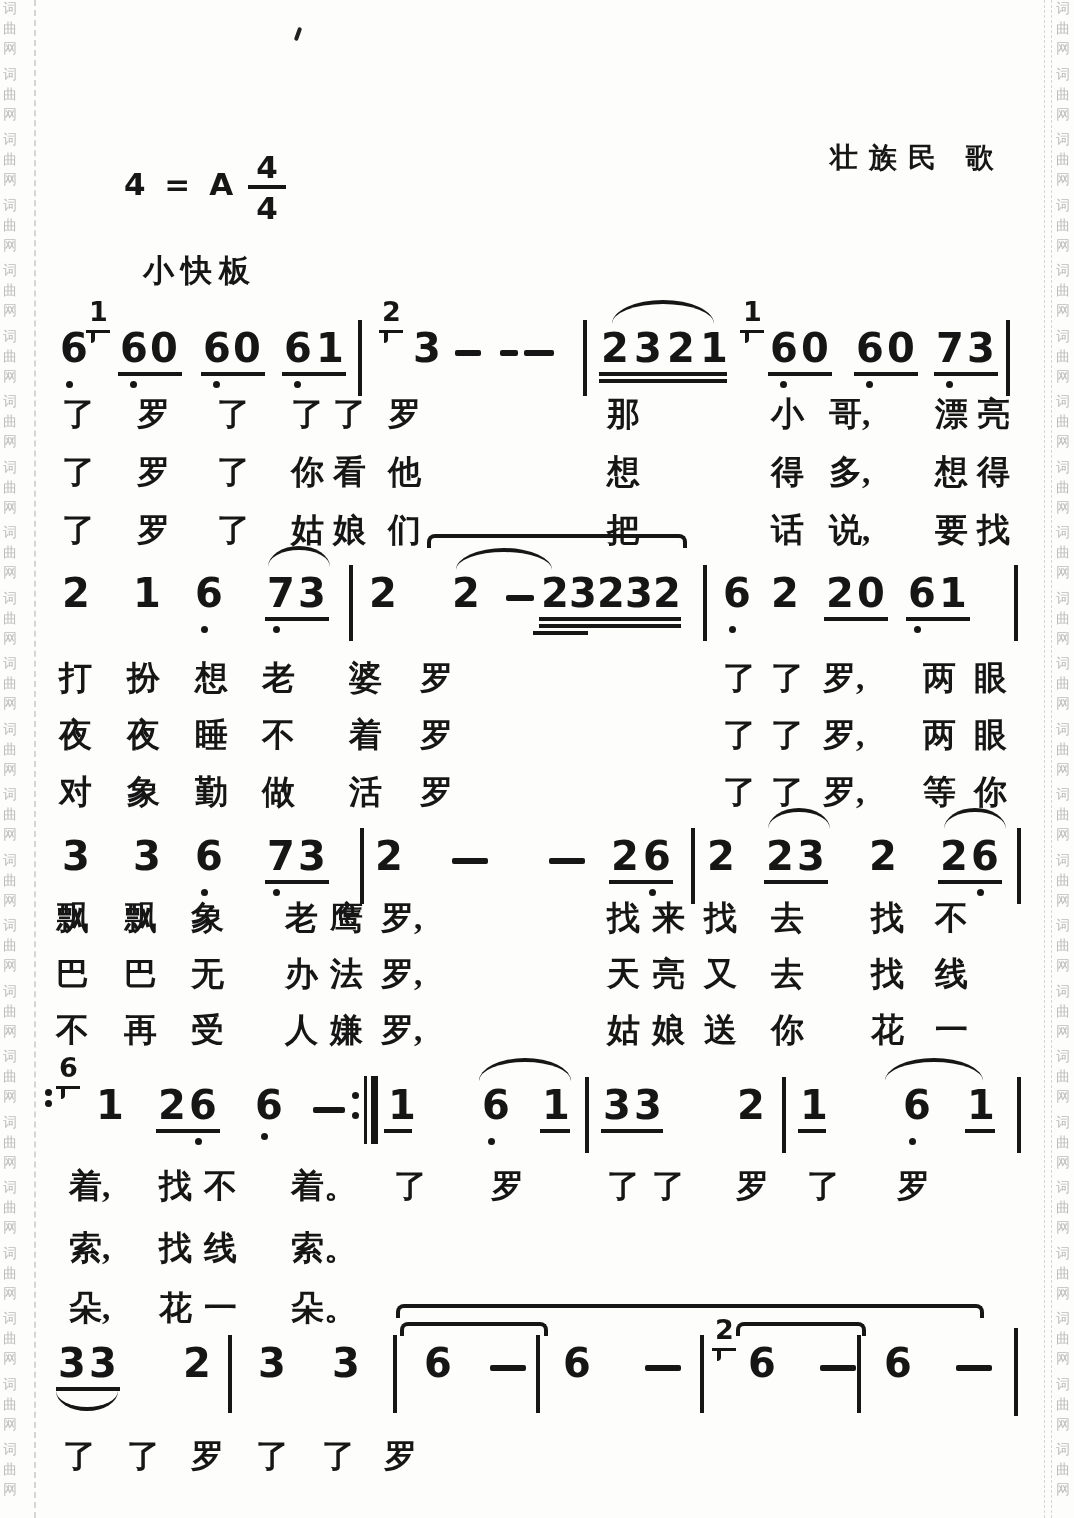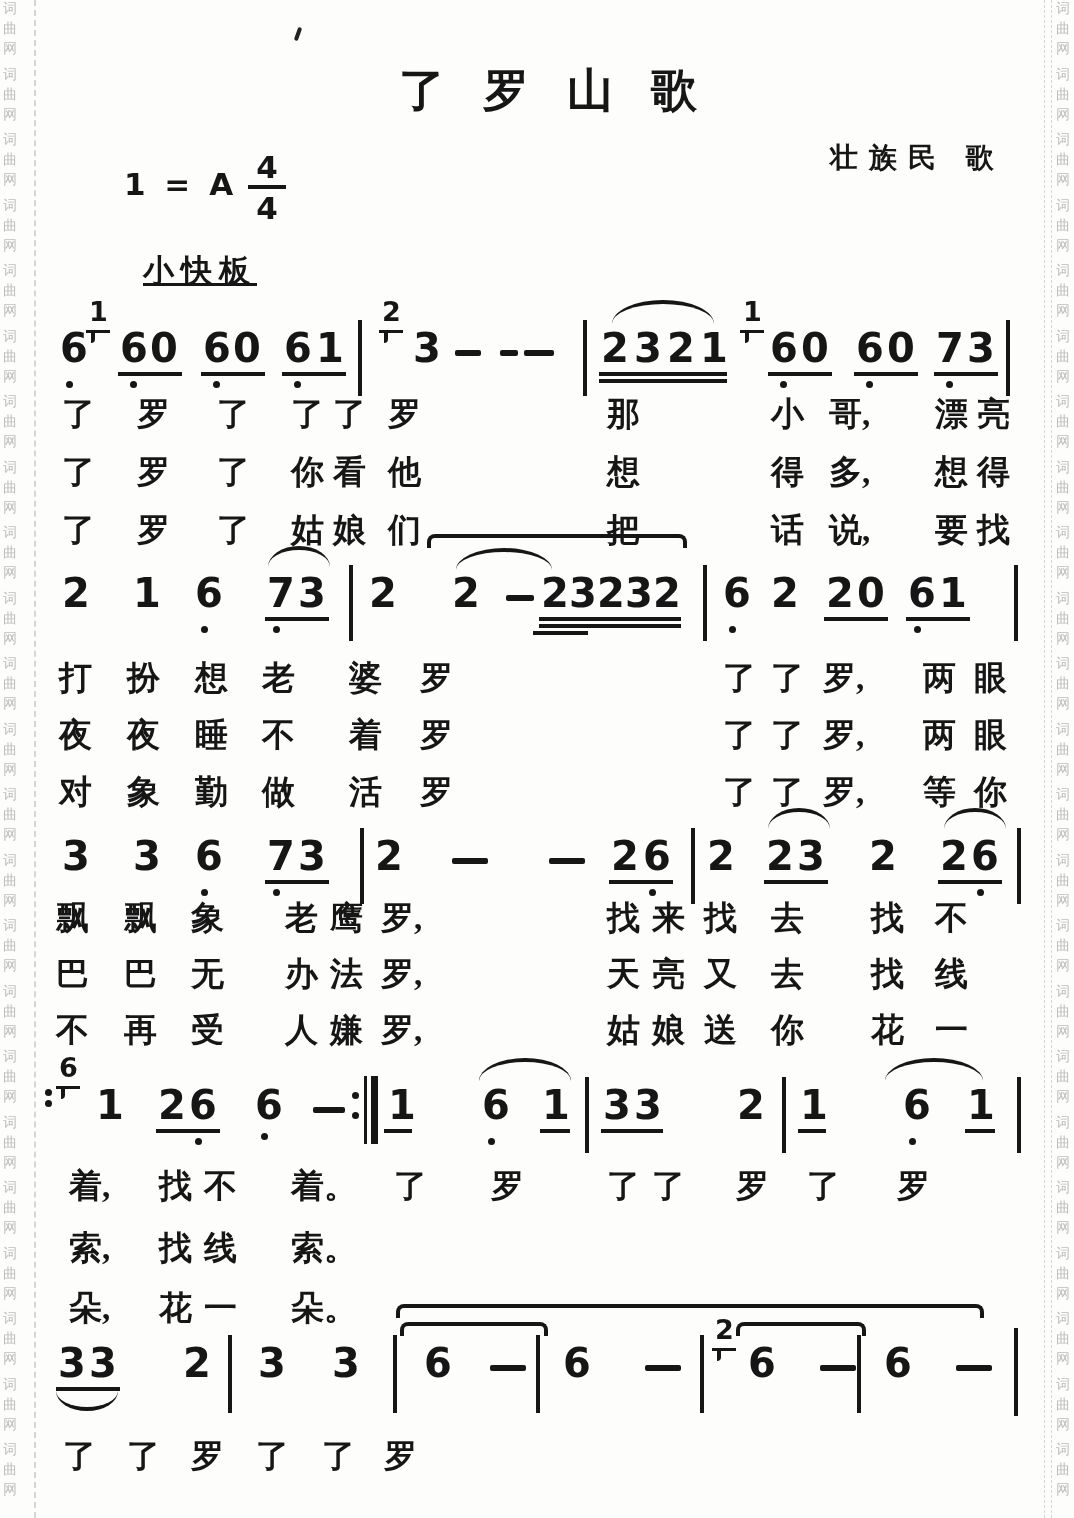--- a/index.html
+++ b/index.html
@@ -11,21 +11,21 @@
   .credit1{position:absolute;left:830px;top:139px;font:700 28px "Liberation Sans",sans-serif;
            letter-spacing:11px;white-space:nowrap;}
   .credit2{position:absolute;left:833px;top:202px;font:700 28px "Liberation Sans",sans-serif;
            letter-spacing:4px;white-space:nowrap;}
   .keysig{position:absolute;left:124px;top:166px;font:700 31px "DejaVu Sans",sans-serif;
           letter-spacing:4px;white-space:nowrap;}
   .meter{position:absolute;left:248px;top:150px;width:38px;text-align:center;
          font:700 31px "DejaVu Sans",sans-serif;line-height:1.1;}
   .meter .mbar{height:4px;background:#161616;margin:1px 0 2px 0;}
   .tempo{position:absolute;left:143px;top:250px;font:700 31px "Liberation Sans",sans-serif;
-         letter-spacing:7px;white-space:nowrap;text-decoration:underline;}
+         letter-spacing:7px;white-space:nowrap;}
   
   .n{position:absolute;font:700 40px "DejaVu Sans",sans-serif;line-height:1;}
   .ly{position:absolute;font:600 33px "Liberation Serif",serif;line-height:1;white-space:nowrap;}
   .bar{position:absolute;width:4px;background:#161616;}
   .ul{position:absolute;height:3.5px;background:#161616;}
   .dash{position:absolute;height:6px;background:#161616;border-radius:2px;}
   .ndot{position:absolute;width:7px;height:7px;border-radius:50%;background:#161616;}
   .arc{position:absolute;border-top:4px solid #161616;
        border-radius:50% 50% 0 0 / 100% 100% 0 0;}
   .arcf{position:absolute;border-bottom:4px solid #161616;
@@ -41,25 +41,24 @@
        border-radius:2px;}
   
   .wm{position:absolute;font:400 14px "Liberation Serif",serif;line-height:1;}
   .dashline{position:absolute;top:0;bottom:0;}
 </style>
 </head>
 <body>
 
 <div class="page">
 
-  <div class="title">了罗山歌</div>
 
   <div class="credit1">壮族民 歌</div>
 
-  <div class="keysig">1 = A</div>
+  <div class="keysig">4 = A</div>
 
   <div class="meter">
     <div>4</div>
     <div class="mbar"></div>
     <div>4</div>
   </div>
 
   <div class="tempo">小快板</div>
 
   <div id="score">

